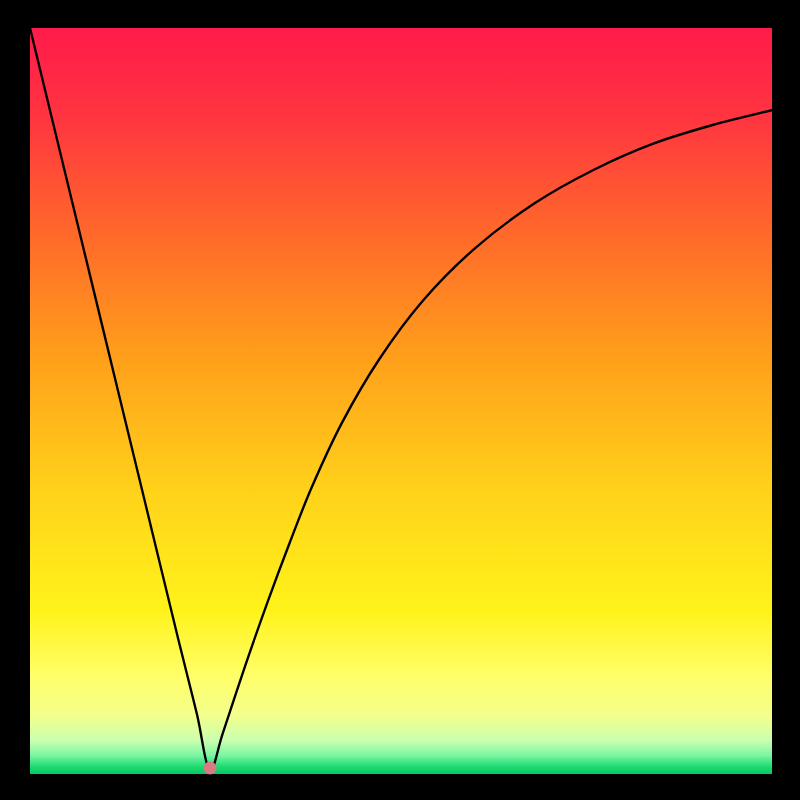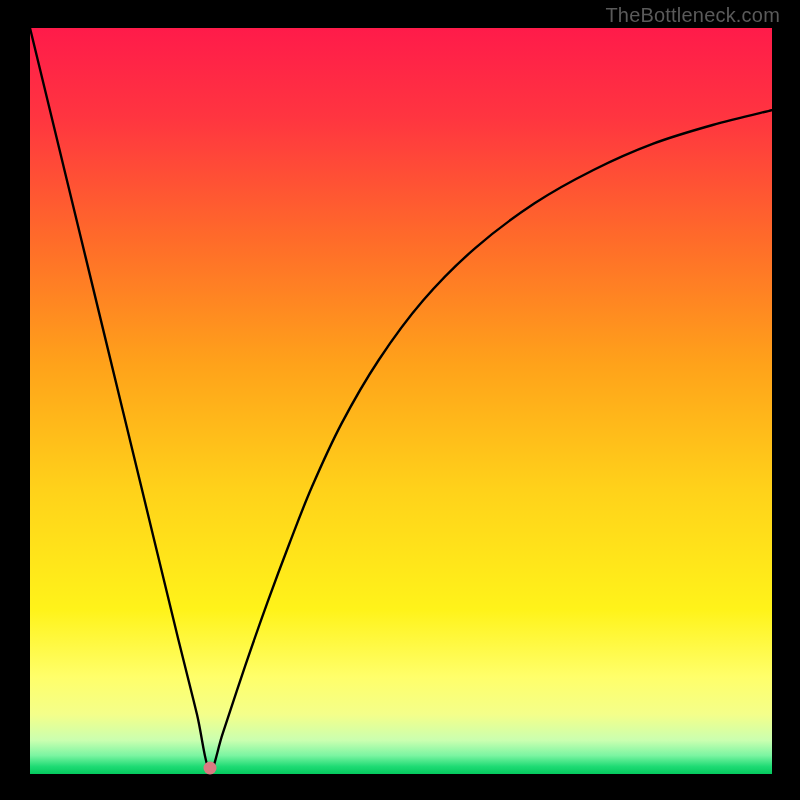--- a/index.html
+++ b/index.html
@@ -51,15 +51,14 @@
 <div class="frame">
 
   <div class="plot-area" id="plot-area" style="left: 30px; top: 28px; width: 742px; height: 746px;">
     <div class="gradient-bg" id="gradient-bg" style="background: linear-gradient(rgb(255, 27, 74) 0%, rgb(255, 53, 64) 12%, rgb(255, 106, 42) 28%, rgb(255, 162, 26) 45%, rgb(255, 210, 26) 62%, rgb(255, 243, 26) 78%, rgb(255, 255, 106) 87%, rgb(244, 255, 138) 92%, rgb(202, 255, 176) 95.5%, rgb(124, 245, 162) 97.5%, rgb(30, 219, 116) 99%, rgb(4, 201, 94) 100%);"></div>
     <svg class="curve" id="curve-svg" viewBox="0 0 1000 1000" preserveAspectRatio="none">
       <path id="curve-path" fill="none" stroke="#000" stroke-width="3.2" stroke-linecap="round" stroke-linejoin="round" d="M 0.00 0.00 C 8.33 34.17, 33.33 136.67, 50.00 205.00 C 66.67 273.33, 83.33 341.67, 100.00 410.00 C 116.67 478.33, 133.33 546.67, 150.00 615.00 C 166.67 683.33, 187.50 769.17, 200.00 820.00 C 212.50 870.83, 218.00 890.83, 225.00 920.00 C 232.00 949.17, 236.17 990.83, 242.00 995.00 C 247.83 999.17, 252.00 968.33, 260.00 945.00 C 268.00 921.67, 280.00 884.17, 290.00 855.00 C 300.00 825.83, 310.00 797.50, 320.00 770.00 C 330.00 742.50, 340.00 715.83, 350.00 690.00 C 360.00 664.17, 368.33 641.67, 380.00 615.00 C 391.67 588.33, 405.00 558.33, 420.00 530.00 C 435.00 501.67, 451.67 472.50, 470.00 445.00 C 488.33 417.50, 508.33 390.00, 530.00 365.00 C 551.67 340.00, 575.00 316.67, 600.00 295.00 C 625.00 273.33, 653.33 252.50, 680.00 235.00 C 706.67 217.50, 733.33 203.33, 760.00 190.00 C 786.67 176.67, 813.33 165.00, 840.00 155.00 C 866.67 145.00, 893.33 137.50, 920.00 130.00 C 946.67 122.50, 986.67 113.33, 1000.00 110.00"></path>
     </svg>
     <div class="marker" id="min-marker" style="left: 179.564px; top: 740.032px; width: 13px; height: 13px; background: rgb(218, 122, 130);"></div>
   </div>
 
-  <div class="watermark" id="watermark" style="top: 4px; right: 20px;">TheBottleneck.com</div>
 
 </div>
 
 </body></html>

